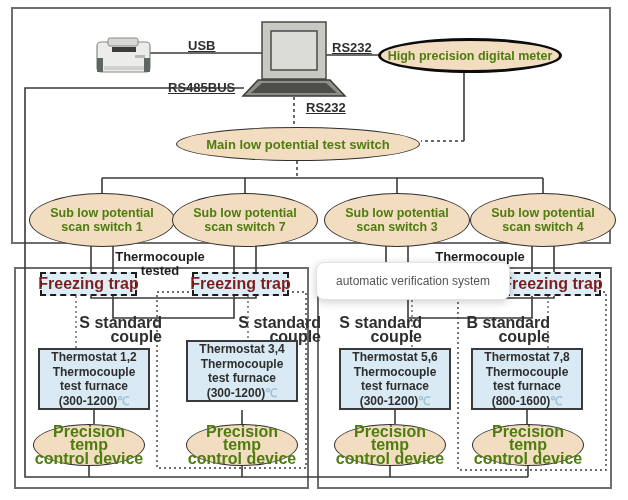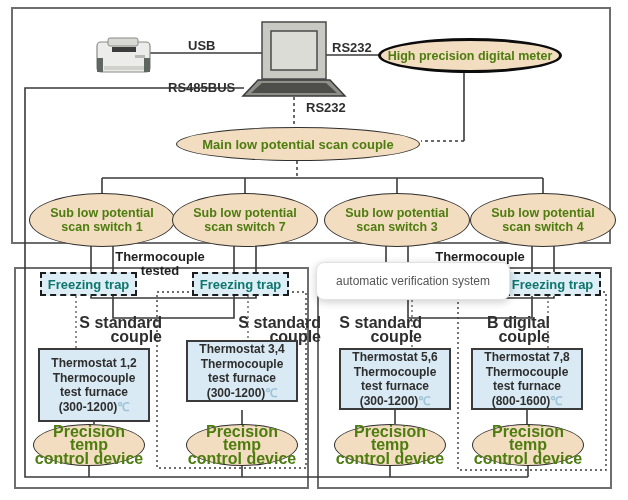--- a/index.html
+++ b/index.html
@@ -2,40 +2,40 @@
 <html><head>
 <meta charset="utf-8">
 <style>
   html,body{margin:0;padding:0;background:#ffffff;}
   .stage{
     position:relative;width:628px;height:500px;background:#ffffff;
     font-family:"Liberation Sans", sans-serif;overflow:hidden;
   }
   svg.layer{position:absolute;left:0;top:0;z-index:1;}
   .abs{position:absolute;z-index:5;}
-  .lbl{font-weight:bold;color:#2e2e2e;font-size:13px;white-space:nowrap;z-index:6;}
+  .lbl{font-weight:bold;color:#2e2e2e;font-size:13px;white-space:nowrap;z-index:6;text-decoration:underline;}
   .ell{
     background:#f3ddc0;border:1.6px solid #2f2f2f;border-radius:50%;
     display:flex;flex-direction:column;align-items:center;justify-content:center;
     text-align:center;font-weight:bold;color:#4d7c0f;z-index:6;box-sizing:border-box;
   }
   .ell.meter{border:3px solid #0c0c0c;font-size:12.5px;}
   .ell.main{font-size:13px;}
   .ell.sub{font-size:12.5px;line-height:14px;}
   .ell.dev{font-size:16px;line-height:13.5px;}
   .furnace{
     background:#d9eaf4;border:2px solid #3a3a3a;box-sizing:border-box;
     display:flex;flex-direction:column;align-items:center;justify-content:center;
     font-weight:bold;font-size:12px;line-height:14.5px;color:#2e2e2e;text-align:center;z-index:6;
   }
   .degree{color:#9cc3d6;}
   .trap{
     background:#ddeef6;border:2px dashed #1d1d1d;box-sizing:border-box;
     display:flex;align-items:center;justify-content:center;
-    font-weight:bold;font-size:13px;color:#0f766e;z-index:4;white-space:nowrap;
+    font-weight:bold;font-size:16px;color:#7f1d1d;z-index:4;white-space:nowrap;
   }
   .couple{
     font-weight:bold;font-size:16px;line-height:13.5px;color:#2e2e2e;
     text-align:right;z-index:6;
   }
   .tested{
     font-weight:bold;font-size:13px;line-height:14px;color:#1f1f1f;
     text-align:center;z-index:6;
   }
   .tooltip{
@@ -132,21 +132,21 @@
 
   <div class="abs lbl" style="left:188px;top:38px;">USB</div>
   <div class="abs lbl" style="left:168px;top:64px;margin-top:16px;">RS485BUS</div>
   <div class="abs lbl" style="left:332px;top:40px;">RS232</div>
   <div class="abs lbl" style="left:306px;top:100px;">RS232</div>
 
   <div class="abs ell meter" style="left:378px;top:38px;width:184px;height:35px;">
     <div>High precision digital meter</div>
   </div>
   <div class="abs ell main" style="left:176px;top:127px;width:244px;height:34px;">
-    <div>Main low potential scan couple</div>
+    <div>Main low potential test switch</div>
   </div>
 
   <div class="abs ell sub" style="left:29px;top:193px;width:146px;height:54px;">
     <div>Sub low potential</div>
     <div>scan switch 1</div>
   </div>
   <div class="abs ell sub" style="left:172px;top:193px;width:146px;height:54px;">
     <div>Sub low potential</div>
     <div>scan switch 7</div>
   </div>
@@ -179,25 +179,25 @@
   </div>
   <div class="abs couple" style="left:221px;top:316px;width:100px;">
     <div>S standard</div>
     <div>couple</div>
   </div>
   <div class="abs couple" style="left:322px;top:316px;width:100px;">
     <div>S standard</div>
     <div>couple</div>
   </div>
   <div class="abs couple" style="left:450px;top:316px;width:100px;">
-    <div>B digital</div>
-    <div>couple</div>
-  </div>
-
-  <div class="abs furnace" style="left:38px;top:348px;width:112px;height:74px;">
+    <div>B standard</div>
+    <div>couple</div>
+  </div>
+
+  <div class="abs furnace" style="left:38px;top:348px;width:112px;height:62px;">
     <div>Thermostat 1,2</div>
     <div>Thermocouple</div>
     <div>test furnace</div>
     <div><span>(300-1200)</span><span class="degree">℃</span></div>
   </div>
   <div class="abs furnace" style="left:186px;top:340px;width:112px;height:62px;">
     <div>Thermostat 3,4</div>
     <div>Thermocouple</div>
     <div>test furnace</div>
     <div><span>(300-1200)</span><span class="degree">℃</span></div>

